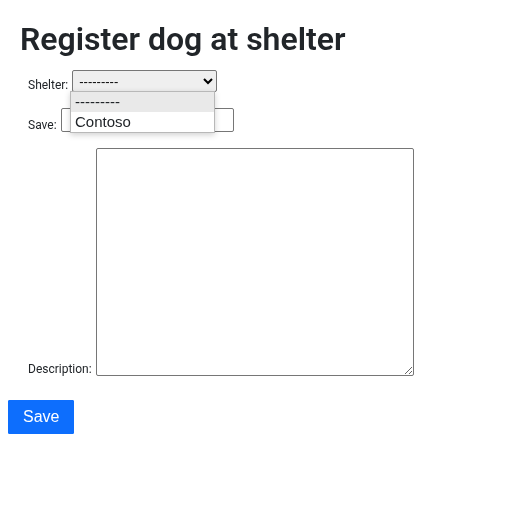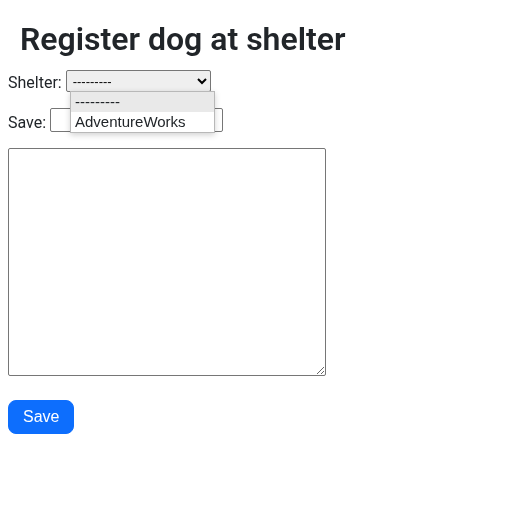--- a/index.html
+++ b/index.html
@@ -18,21 +18,22 @@
       line-height: 1.2;
     }
     .form-row {
       margin-bottom: 16px;
       display: flex;
       align-items: flex-end;
       position: relative;
     }
     label {
       margin-right: 4px;
-      font-size: 16px;
+      font-size: 12px;
+      margin-left: 20px;
     }
     select {
       font-family: Arial, sans-serif;
       font-size: 13px;
       padding: 1px 2px;
       height: 22px;
       width: 145px;
       border: 1px solid #767676;
       background: #efefef;
       border-radius: 2px;
@@ -52,21 +53,21 @@
       height: 228px;
       padding: 2px;
       border: 1px solid #767676;
       border-radius: 2px;
       resize: both;
     }
     .btn-save {
       background: #0d6efd;
       color: #fff;
       border: 1px solid #0d6efd;
-      border-radius: 8px;
+      border-radius: 1px;
       padding: 7px 14px;
       font-size: 16px;
       cursor: pointer;
       margin-top: 8px;
     }
     .dropdown-list {
       position: absolute;
       top: 21px;
       left: 62px;
       width: 145px;
@@ -97,29 +98,30 @@
 <div class="form-row">
   <label>Shelter:</label>
   <select>
     <option>---------</option>
     <option>Contoso</option>
     <option>AdventureWorks</option>
   </select>
 
   <div class="dropdown-list">
     <div class="dropdown-item highlight">---------</div>
-    <div class="dropdown-item">AdventureWorks</div>
+    <div class="dropdown-item">Contoso</div>
   </div>
 </div>
 
 <div class="form-row">
   <label>Save:</label>
   <input type="text" value="" style="">
 </div>
 
 <div class="form-row">
+  <label>Description:</label>
   <textarea style=""></textarea>
 </div>
 
 <button class="btn-save">Save</button>
 
 
 
 
 </body></html>

